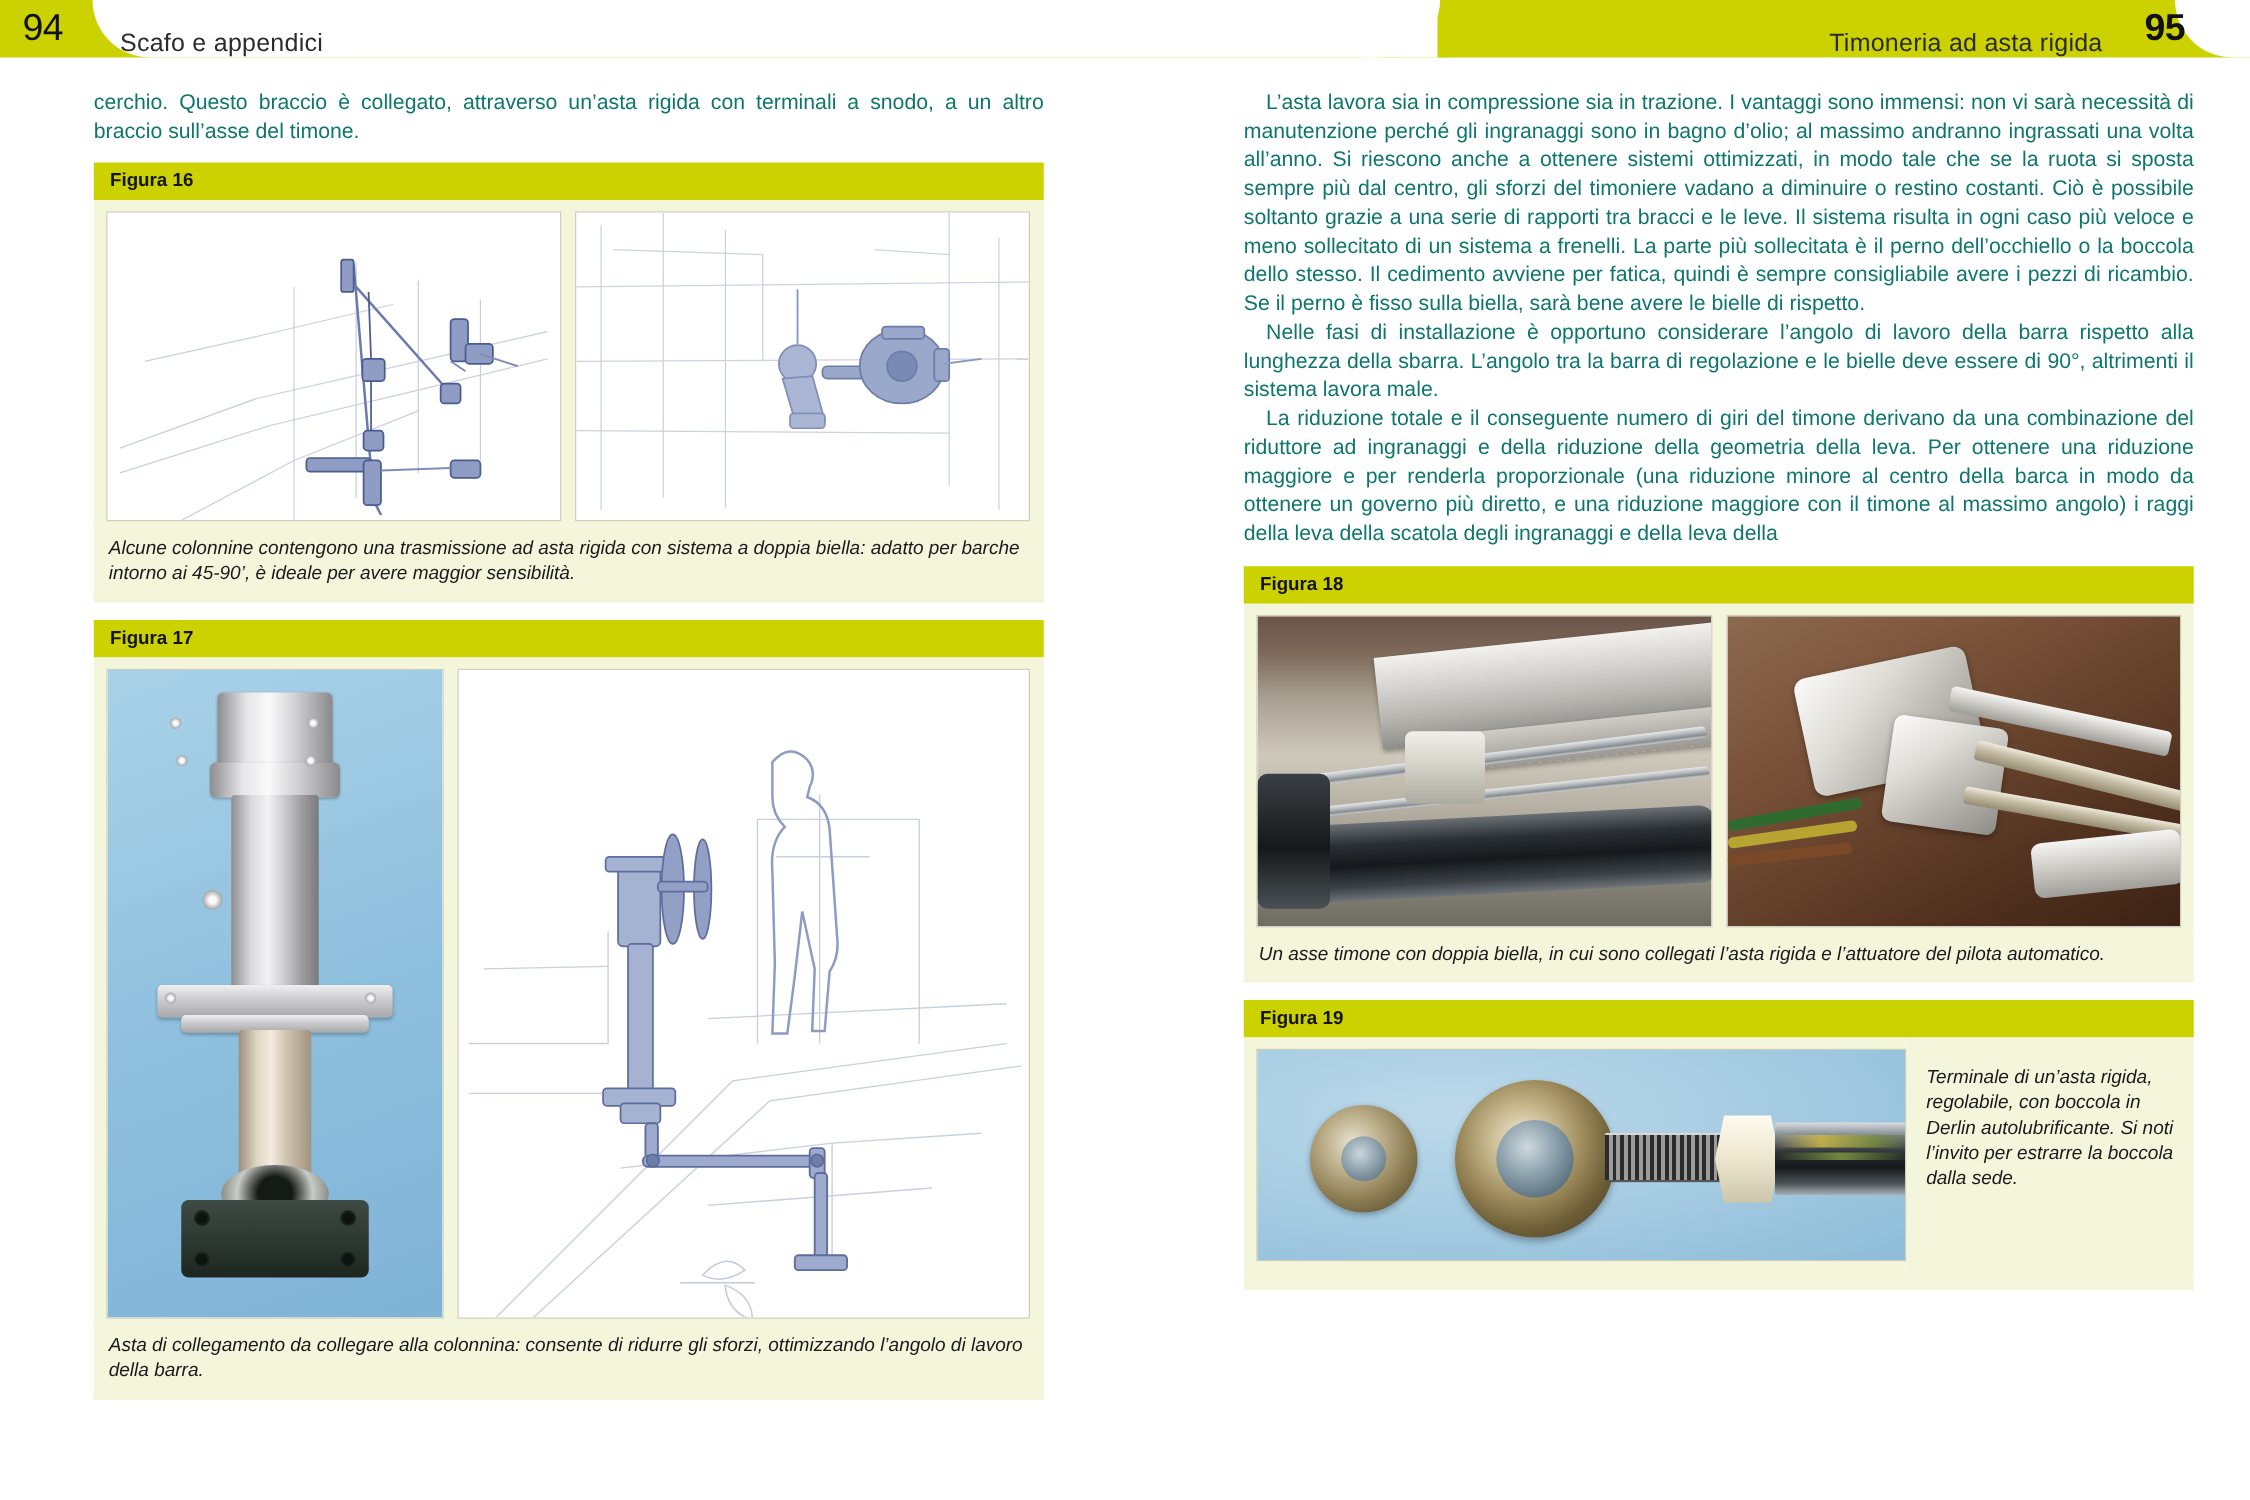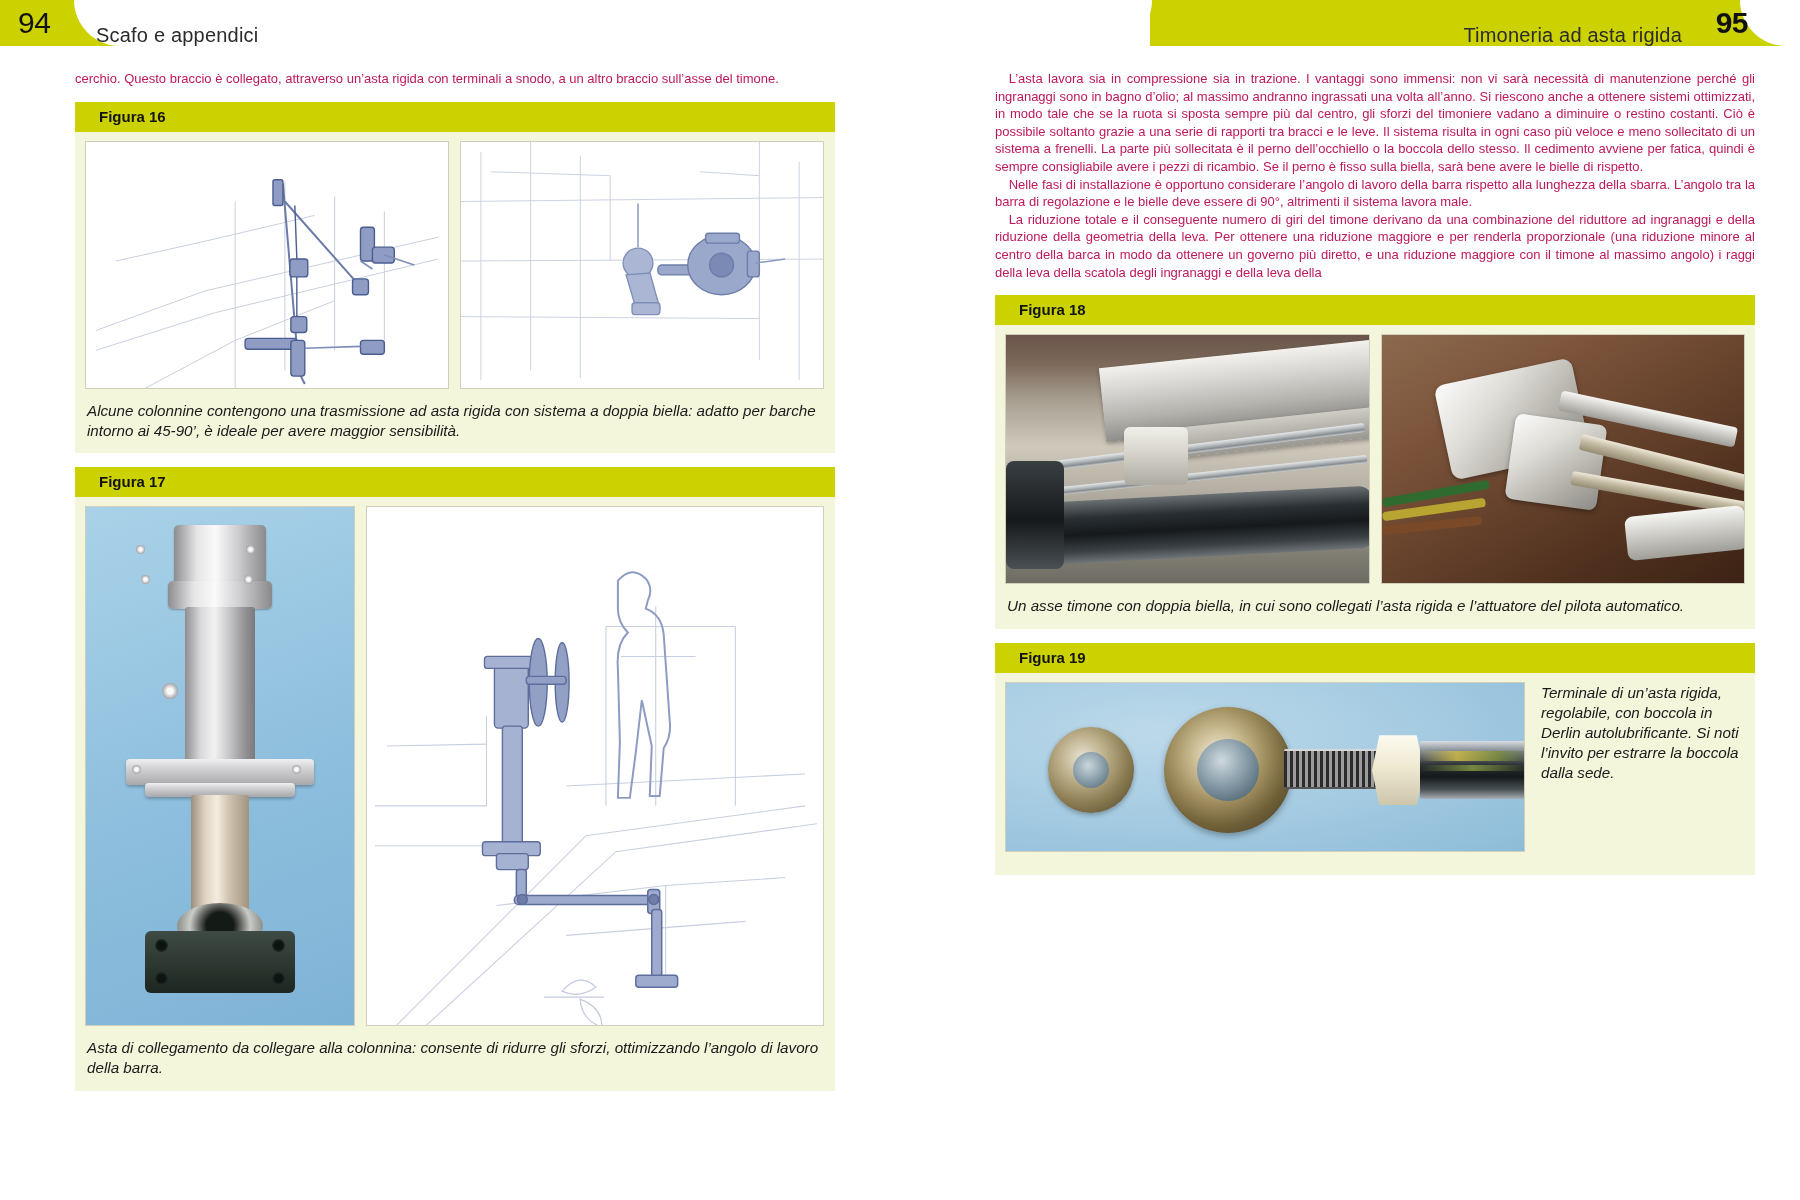--- a/index.html
+++ b/index.html
@@ -52,32 +52,32 @@
     font-size:30px; font-weight:bold; color:#111; line-height:38px;
     letter-spacing:-0.5px;
   }
 
   
   .col { position:absolute; top:70px; }
   .col-left  { left:75px;  width:760px; }
   .col-right { left:995px; width:760px; }
 
   .body-text{
-    font-size:13px; line-height:1.355; color:#be185d;
+    font-size:17px; line-height:1.355; color:#0f766e;
     text-align:justify; hyphens:none;
   }
   .body-text p { margin:0; }
   .body-text p.indent { text-indent:1.05em; }
 
   
   .fig-block { margin-top:14px; }
   .fig-bar{
     background:#ccd200; height:30px; line-height:30px;
     font-size:15px; font-weight:bold; color:#141414;
-    padding-left:24px;
+    padding-left:13px;
   }
   .fig-body{ background:#f4f6dc; padding:9px 10px 4px 10px; }
   .fig-caption{
     background:#f4f6dc;
     font-size:15.2px; font-style:italic; line-height:1.31;
     color:#1a1a1a; padding:8px 12px 13px 12px;
   }
   .fig-imgs{ display:flex; gap:11px; }
 
   
@@ -217,21 +217,21 @@
   .f18b .rodb{
     position:absolute;
     background:linear-gradient(180deg,#efe9da 0%,#c6bda6 40%,#968c73 100%);
     border-radius:3px;
   }
   .f18b .wire{ position:absolute; border-radius:4px; }
 
   
   .fig19-row{ display:flex; gap:0; }
   .fig19-cap{
-    flex:1; background:#f4f6dc; padding:10px 12px 6px 16px;
+    flex:1; background:#f4f6dc; padding:22px 12px 6px 16px;
     font-size:15.2px; font-style:italic; line-height:1.32; color:#1a1a1a;
   }
 </style>
 </head>
 <body>
 
 <div class="page">
 
   <div class="hdr hdr-left"></div>
   <div class="white-notch-left"></div>

